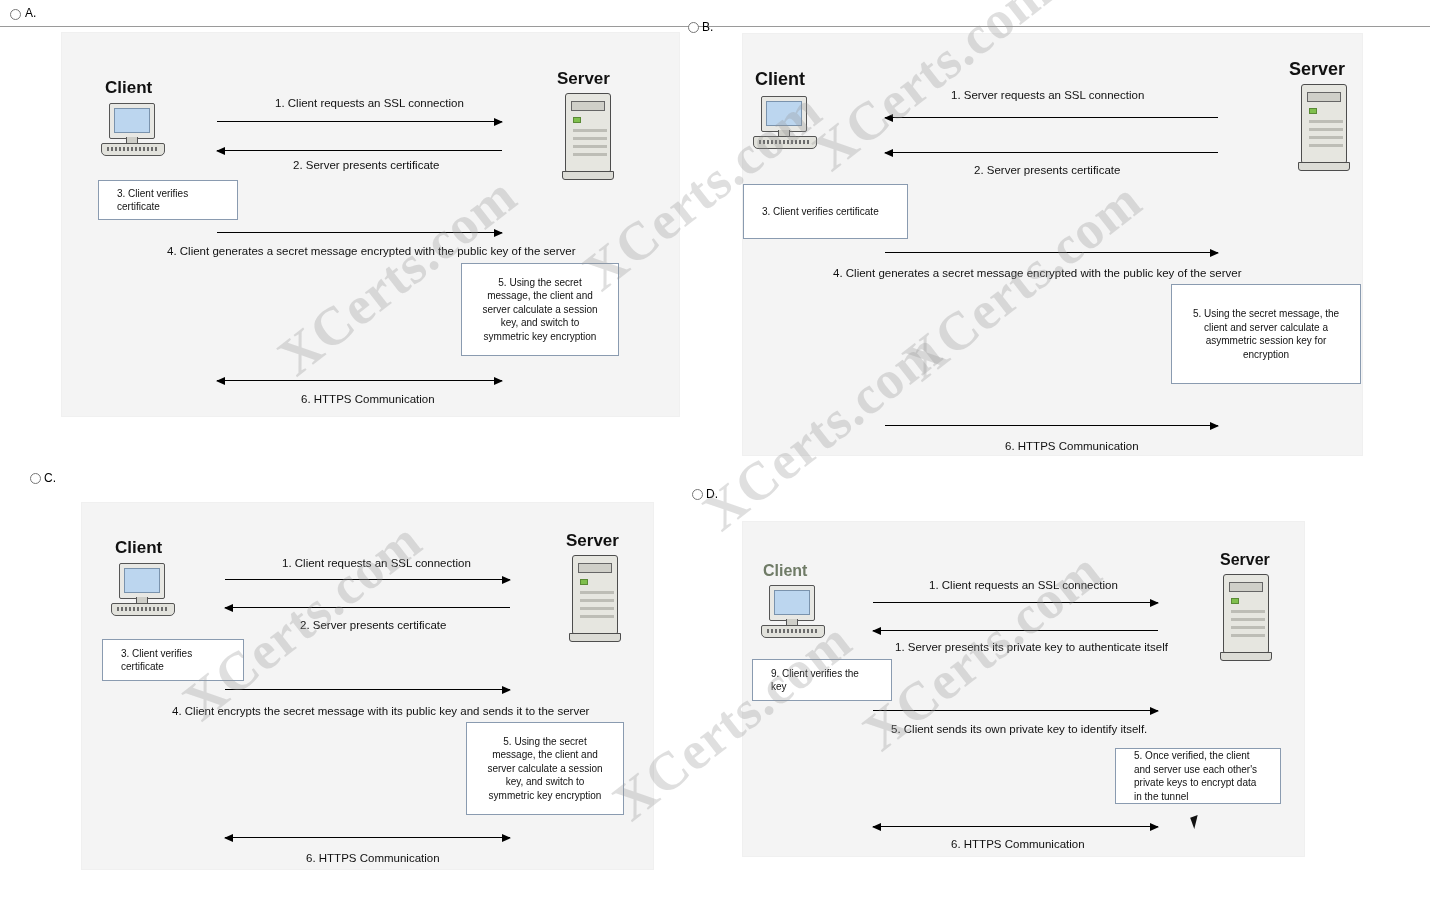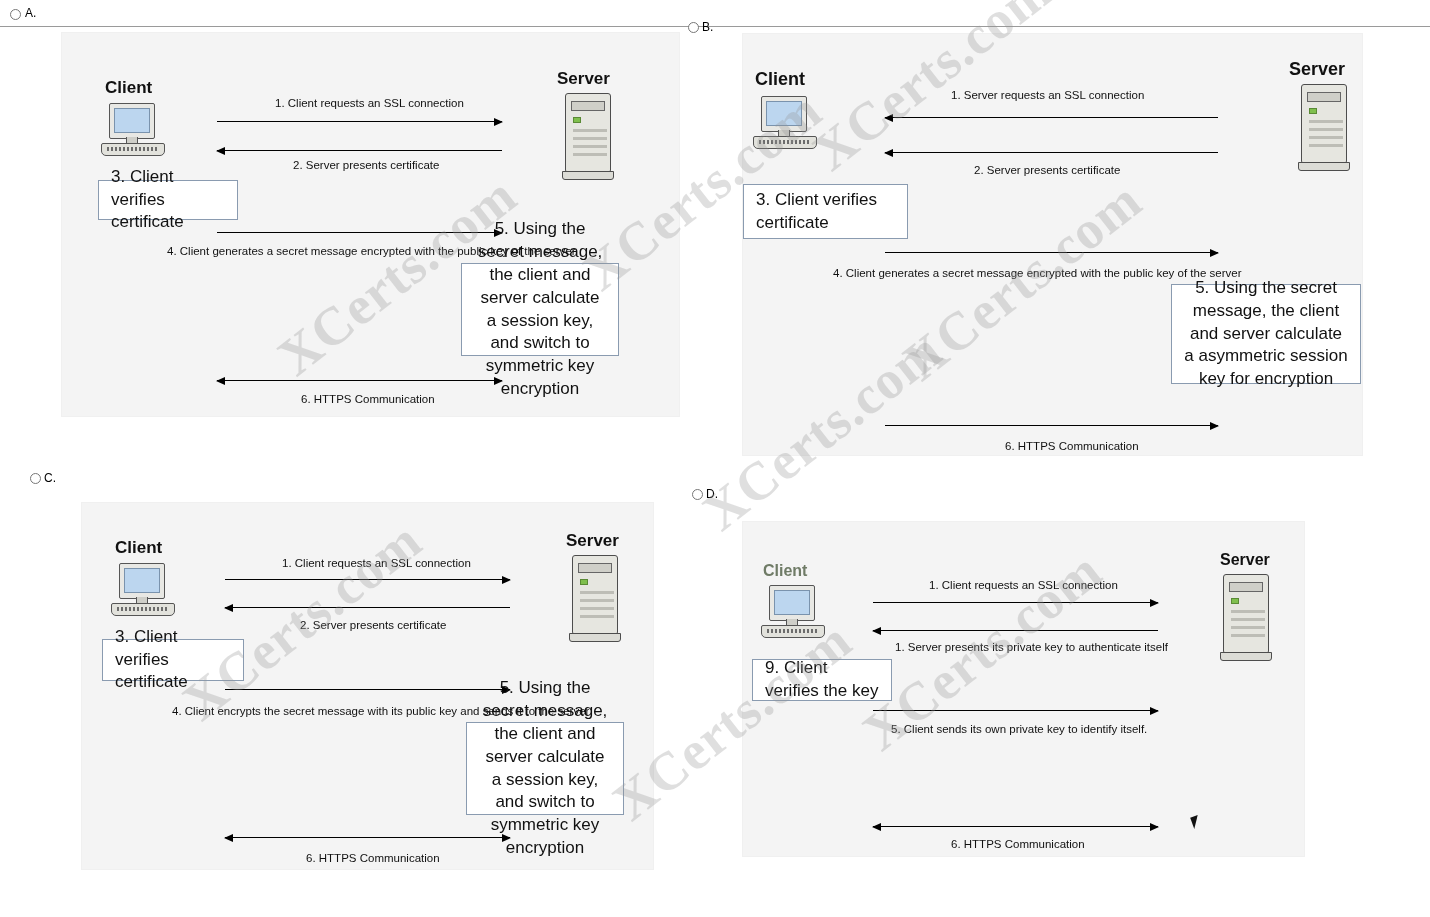--- a/index.html
+++ b/index.html
@@ -87,23 +87,23 @@
   .arrow.left:after{left:-1px;border-right:9px solid #000;}
   .arrow.both:before{
     content:"";position:absolute;top:-3.5px;left:-1px;width:0;height:0;
     border-top:4px solid transparent;border-bottom:4px solid transparent;border-right:9px solid #000;
   }
   .cap{
     position:absolute;font-size:11.5px;color:#111;white-space:nowrap;
   }
   .note{
     position:absolute;background:#ffffff;border:1px solid #8a9bb0;
-    font-size:17px;color:#111;line-height:1.35;
+    font-size:10px;color:#111;line-height:1.35;
     display:flex;align-items:center;justify-content:center;text-align:center;
-    padding:4px 12px;box-sizing:border-box;
+    padding:4px 18px;box-sizing:border-box;
   }
   .note.left{justify-content:flex-start;text-align:left;}
   
   .wm{
     position:absolute;
     color:rgba(150,150,150,0.30);
     font-size:54px;font-weight:bold;
     font-family:"Liberation Serif", serif;
     transform:rotate(-38deg);
     white-space:nowrap;
@@ -280,20 +280,21 @@
   <div class="cap" style="left:186px;top:57px;">1. Client requests an SSL connection</div>
 
   <div class="arrow left" style="left:130px;top:108px;width:285px;"></div>
   <div class="cap" style="left:152px;top:119px;">1. Server presents its private key to authenticate itself</div>
 
   <div class="note left" style="left:9px;top:137px;width:140px;height:42px;">9. Client verifies the key</div>
 
   <div class="arrow right" style="left:130px;top:188px;width:285px;"></div>
   <div class="cap" style="left:148px;top:201px;">5. Client sends its own private key to identify itself.</div>
 
+  <div class="note left" style="left:372px;top:226px;width:166px;height:56px;">5. Once verified, the client and server use each other's private keys to encrypt data in the tunnel</div>
 
   <div class="arrow both right" style="left:130px;top:304px;width:285px;"></div>
   <div class="cap" style="left:208px;top:316px;">6. HTTPS Communication</div>
 </div>
 
 <div class="wm" style="left:790px;top:40px;">XCerts.com</div>
 <div class="wm" style="left:560px;top:160px;">XCerts.com</div>
 <div class="wm" style="left:880px;top:250px;">XCerts.com</div>
 <div class="wm" style="left:255px;top:245px;">XCerts.com</div>
 <div class="wm" style="left:680px;top:400px;">XCerts.com</div>

